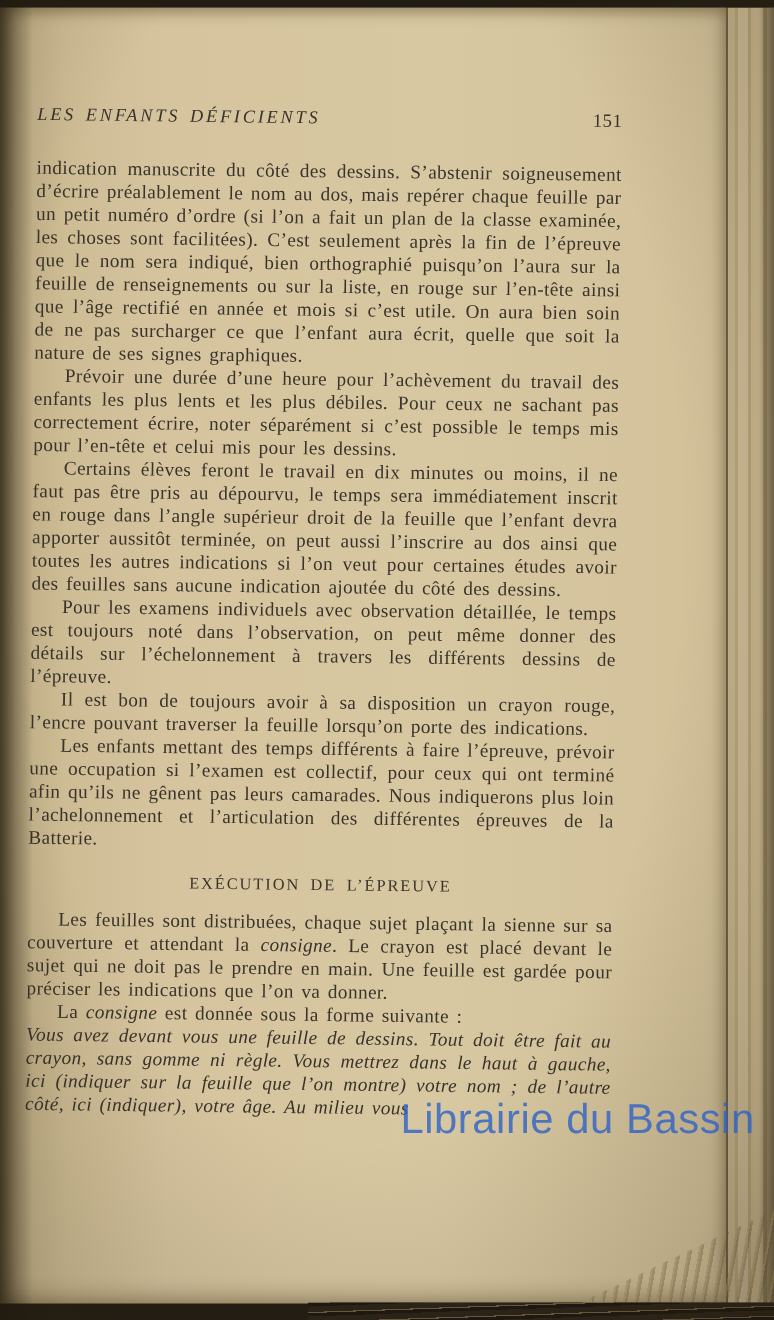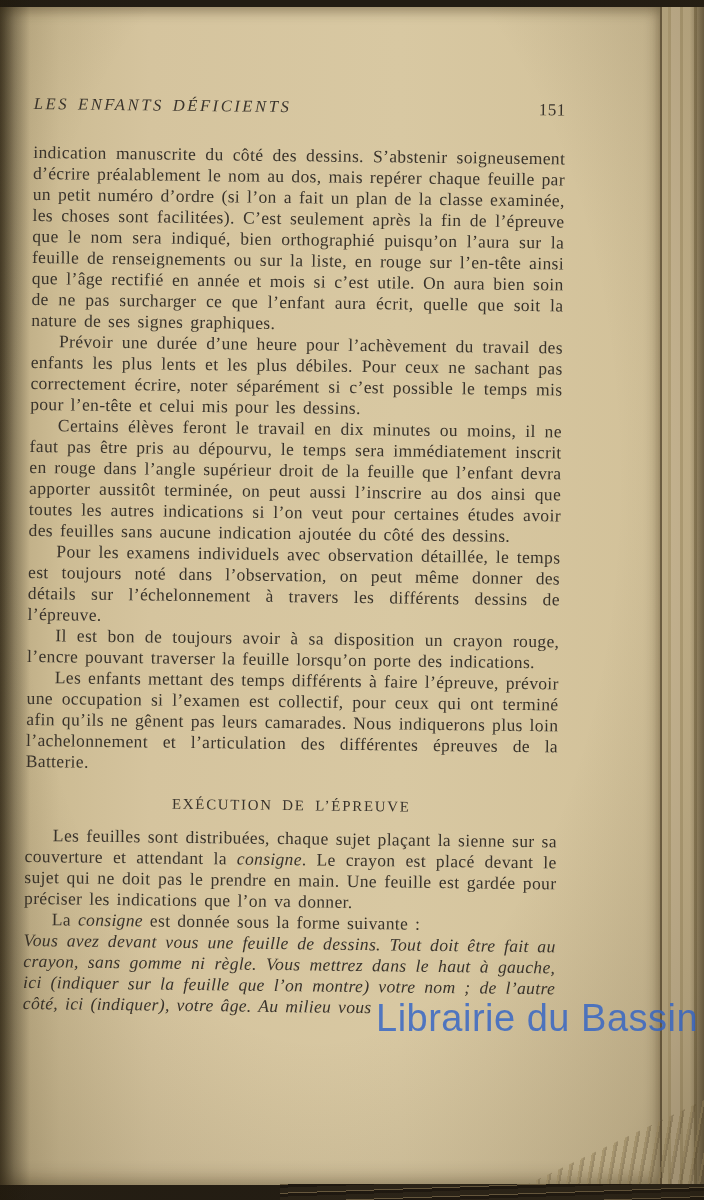--- a/index.html
+++ b/index.html
@@ -26,21 +26,21 @@
          color:#39332b;font-size:17.5px;line-height:21px;text-align:justify;
          letter-spacing:.35px;word-spacing:2.2px;}
   .header{display:flex;justify-content:space-between;align-items:baseline;margin-bottom:28px;}
   .running-title{font-style:italic;letter-spacing:2.6px;font-size:16.5px;}
   .page-number{font-style:normal;letter-spacing:.5px;font-size:17px;}
   .block{margin:0;}
   .indent{text-indent:1.6em;}
   .heading{text-align:center;font-size:14.8px;letter-spacing:1.8px;margin:20px 0 12px;
            text-indent:0;font-weight:normal;word-spacing:4px;}
   .it{font-style:italic;}
-  .watermark{position:absolute;left:376px;top:997px;font-family:"Liberation Sans",sans-serif;
+  .watermark{position:absolute;left:364px;top:997px;font-family:"Liberation Sans",sans-serif;
          font-size:38px;color:#2f62c8;opacity:.8;letter-spacing:.5px;white-space:nowrap;}
 </style>
 </head>
 <body>
 
 <div class="photo">
   <div class="paper">
     <div class="content">
       <div class="header">
         <span class="running-title">LES ENFANTS DÉFICIENTS</span>

